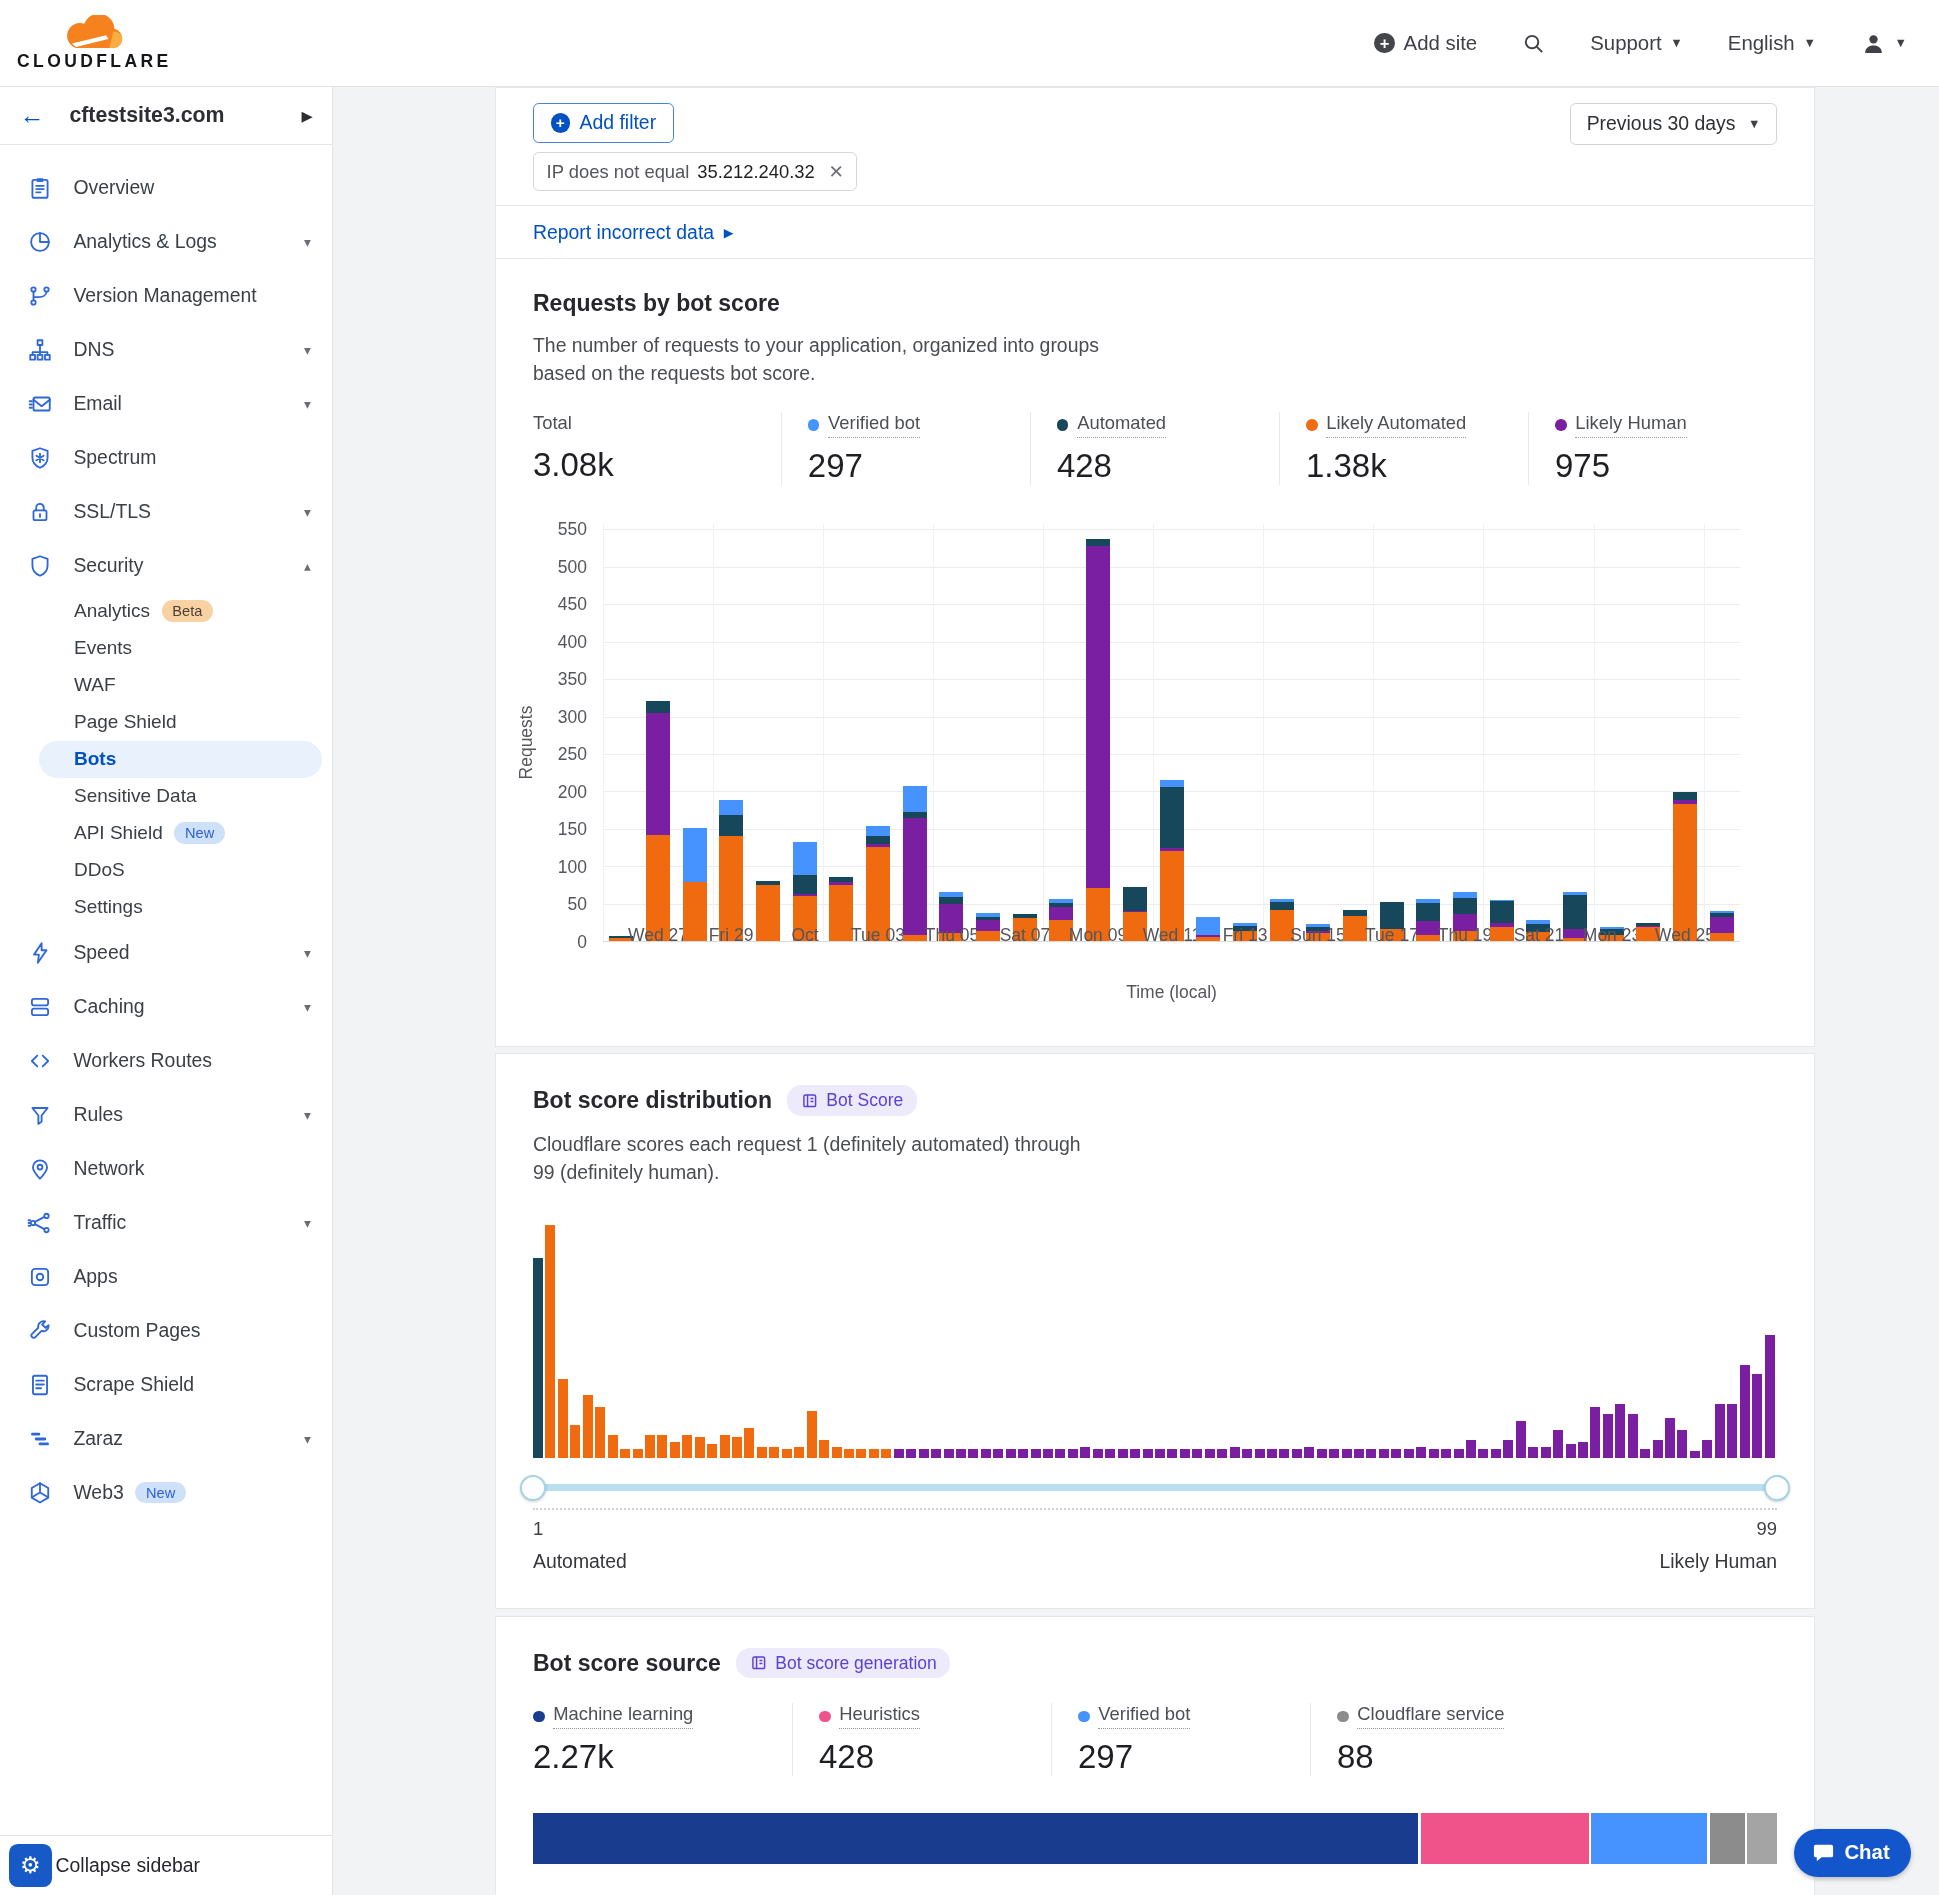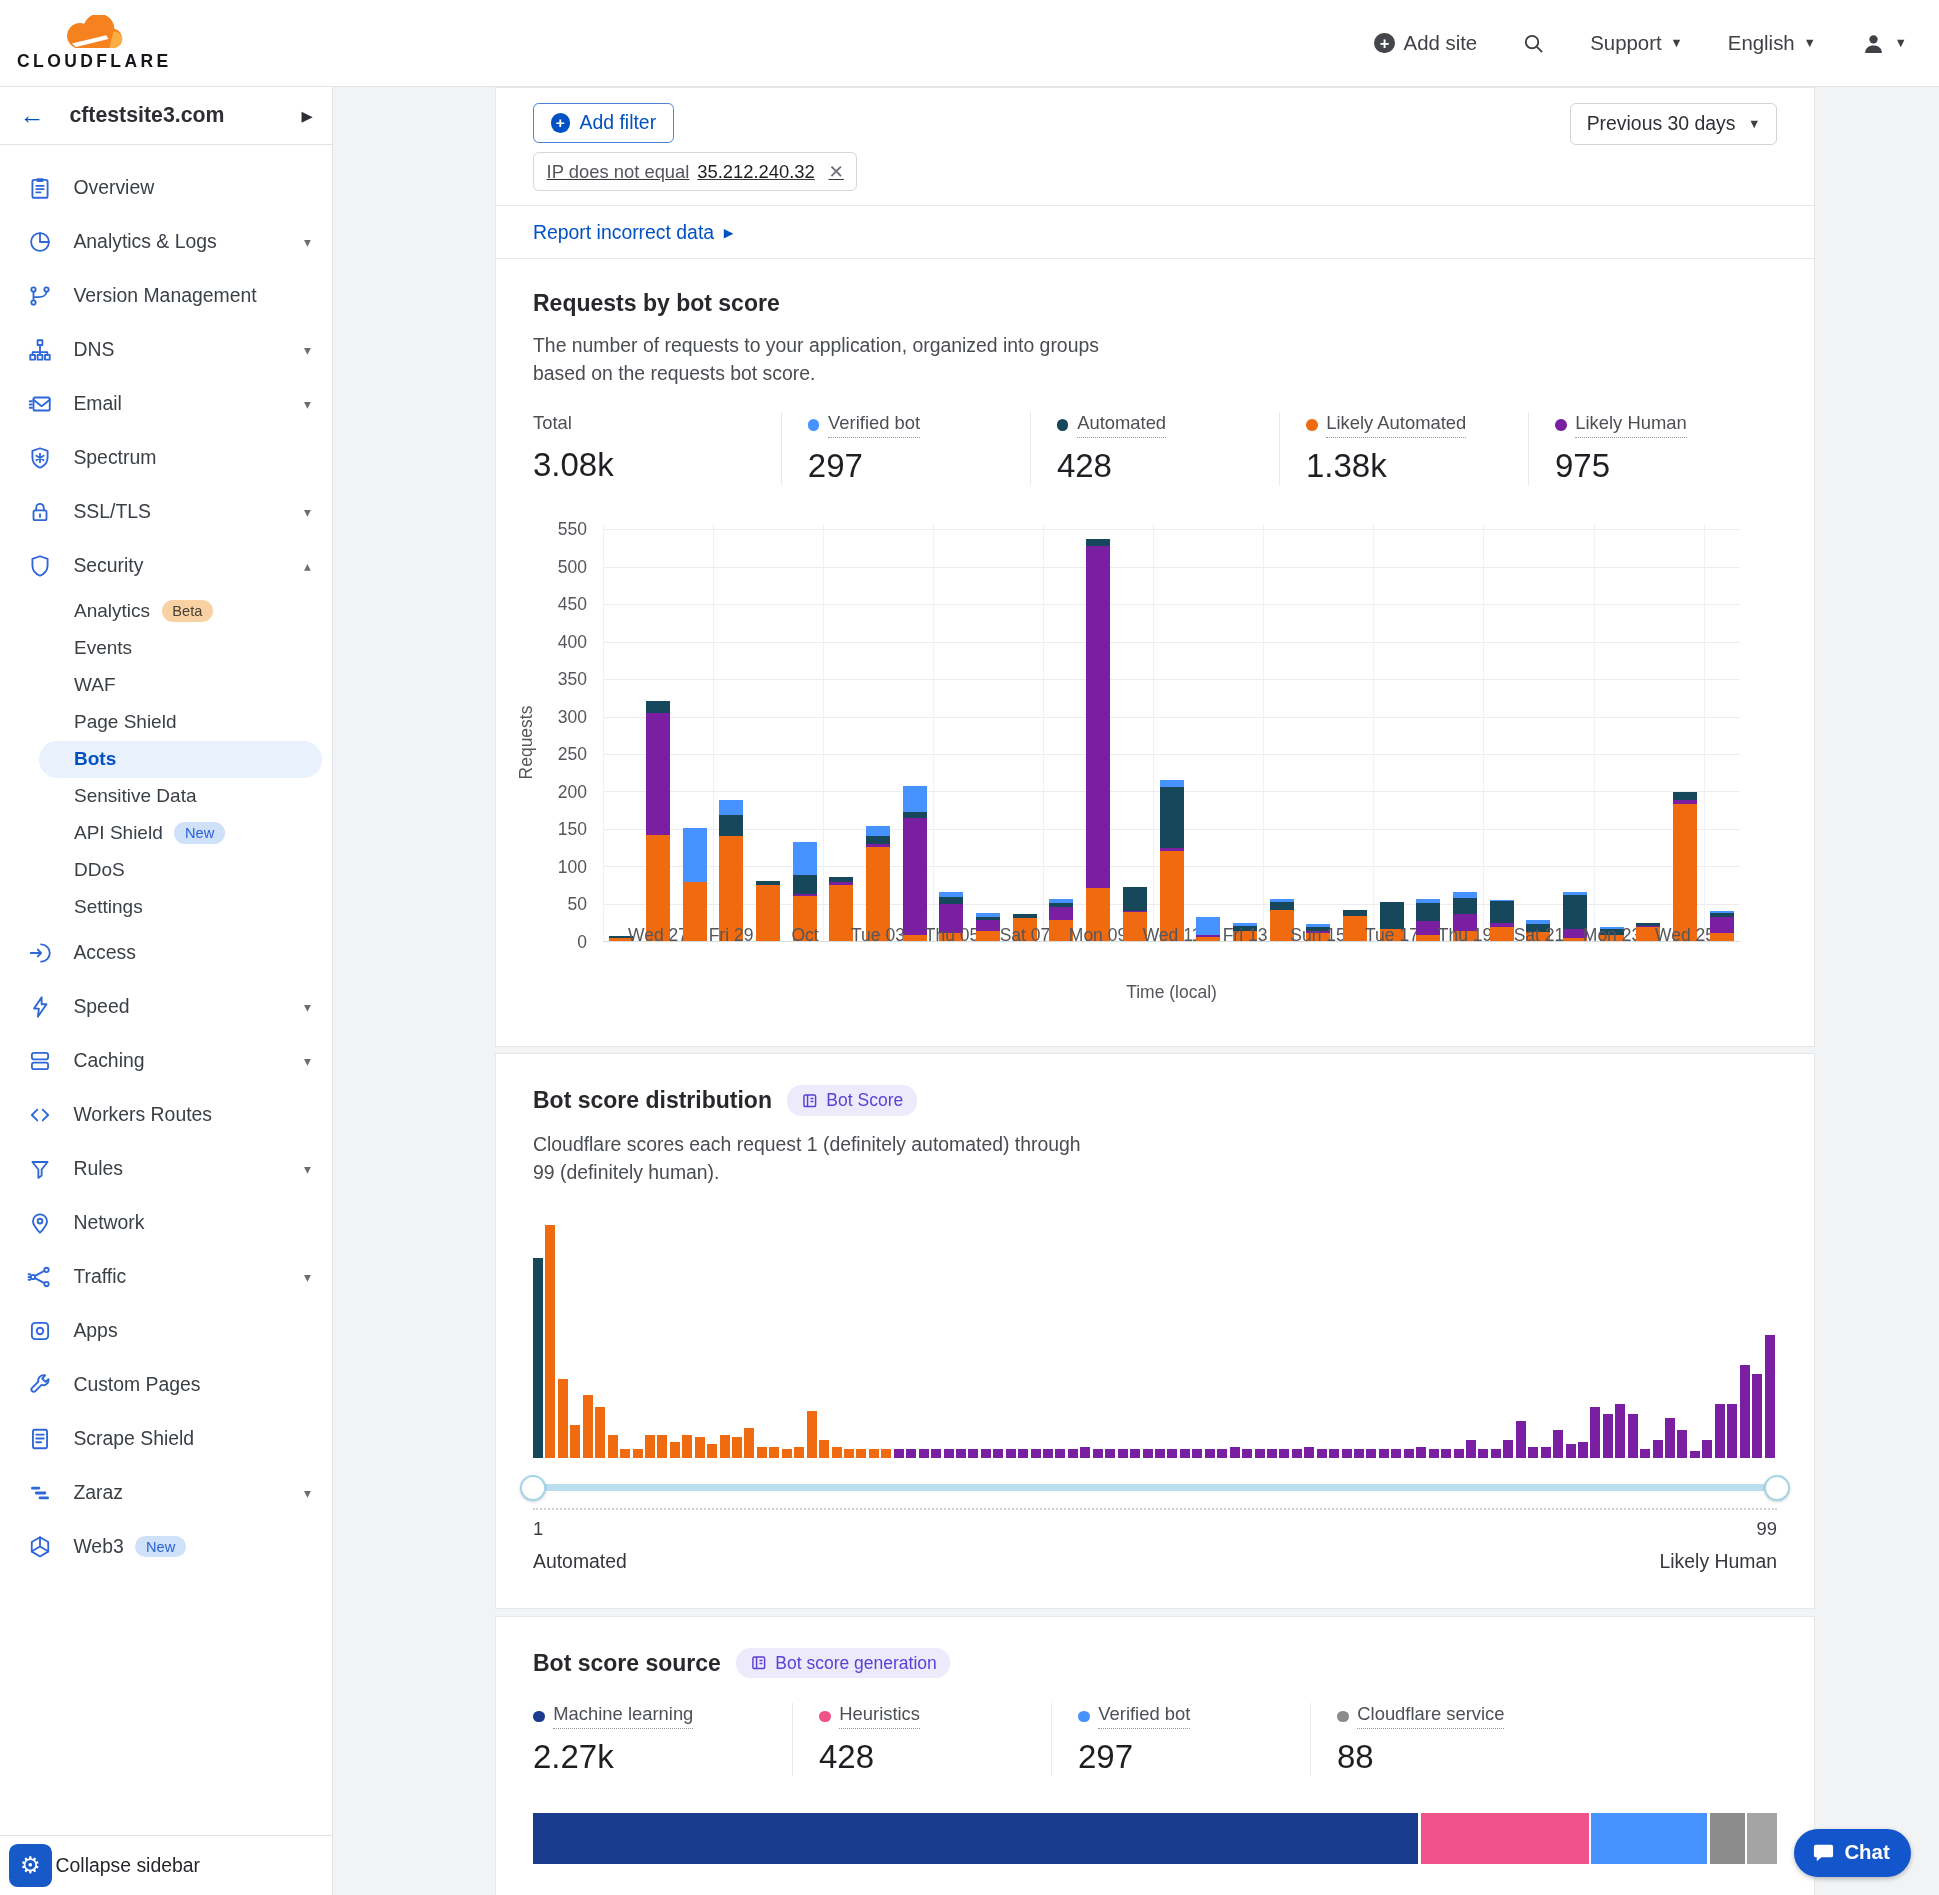--- a/index.html
+++ b/index.html
@@ -36,21 +36,21 @@
   .collapse-label { font-size:19.4px; color:#26272b; margin-left:3.9px; }
 
   
   .content { position:absolute; left:333px; top:87px; right:0; bottom:0; }
   .card { background:#fff; border:1px solid #e6e7e9; width:1320px; margin-left:162px; }
   .divider { border-top:1px solid #e6e7e9; }
 
   .filter-row { position:relative; padding:14.6px 37px 13.6px 37px; }
   .add-filter-btn { display:inline-flex; align-items:center; gap:9.7px; border:1.5px solid #4a82d6; border-radius:5.8px; padding:7.8px 16.5px; color:#0051c3; font-size:19.4px; cursor:pointer; background:#fff; }
   .af-plus { width:19.4px; height:19.4px; border-radius:50%; background:#0051c3; color:#fff; font-size:15.5px; line-height:19.4px; text-align:center; font-weight:bold; }
-  .chip { display:inline-flex; align-items:center; gap:7.8px; border:1px solid #d5d6d8; border-radius:5.8px; padding:7.8px 12.6px; font-size:18.4px; margin-top:8.7px; background:#fff;text-decoration:underline; }
+  .chip { display:inline-flex; align-items:center; gap:7.8px; border:1px solid #d5d6d8; border-radius:5.8px; padding:7.8px 12.6px; font-size:18.4px; margin-top:8.7px; background:#fff; }
   .chip .chip-op { color:#54565b; }
   .chip .chip-val { color:#1f2023; }
   .chip .chip-x { color:#6e7075; font-size:18.4px; margin-left:5.8px; cursor:pointer; }
   .range-btn { position:absolute; right:37px; top:14.6px; display:inline-flex; align-items:center; gap:12.6px; border:1.5px solid #d2d3d6; border-radius:5.8px; padding:8.7px 15.5px; font-size:19.4px; color:#2e3035; cursor:pointer; background:#fff; }
   .report-row { padding:14.6px 37px; }
   .report-link { color:#0051c3; font-size:19.4px; cursor:pointer; display:inline-flex; align-items:center; gap:9.7px; }
   .report-link .tri { font-size:12.6px; }
 
   .section { padding:31px 37px 35px 37px; }
   .sec-head { display:flex; align-items:center; gap:15.5px; }
@@ -251,29 +251,20 @@
         <div class="sub-item">
           <span>API Shield</span>
           <span class="badge new">New</span>
         </div>
         <div class="sub-item">
           <span>DDoS</span>
         </div>
         <div class="sub-item">
           <span>Settings</span>
         </div>
-      </div>
-      <div class="nav-item">
-        <span class="nicon">
-          <svg class="icon" width="26" height="26" viewBox="0 0 24 24" fill="none" stroke="#2e67d8" stroke-width="1.7" stroke-linecap="round" stroke-linejoin="round">
-            <path d="M13 4 a8 8 0 1 1 0 16"></path>
-            <path d="M3.5 12 h9.5 M10 8.8 13 12 l-3 3.2"></path>
-          </svg>
-        </span>
-        <span class="nlabel">Access</span>
       </div>
       <div class="nav-item">
         <span class="nicon">
           <svg class="icon" width="26" height="26" viewBox="0 0 24 24" fill="none" stroke="#2e67d8" stroke-width="1.7" stroke-linecap="round" stroke-linejoin="round">
             <path d="M13.5 3 6.5 13.5 h4.5 L10 21 18 9.5 h-4.5 Z"></path>
           </svg>
         </span>
         <span class="nlabel">Speed</span>
         <span class="nchev">▾</span>
       </div>

